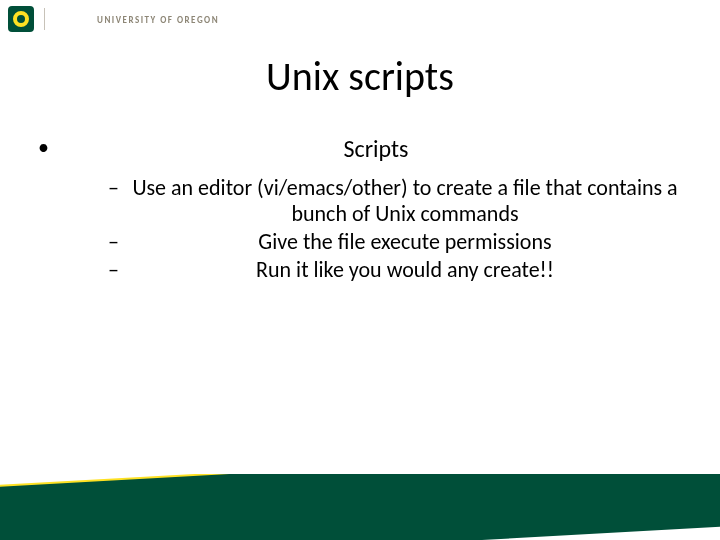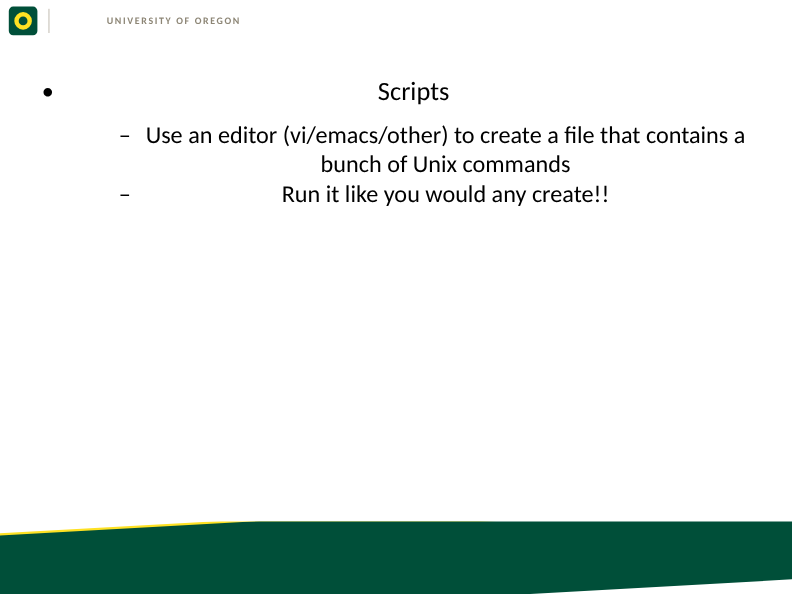--- a/index.html
+++ b/index.html
@@ -131,28 +131,32 @@
 <body>
 
 <div class="slide">
 
   <div class="header">
     <div class="logo-o"></div>
     <div class="divider"></div>
     <div class="univ-text">UNIVERSITY OF OREGON</div>
   </div>
 
+  <div class="title">Unix scripts</div>
 
   <div class="content">
     <div class="bullet1">
       <span>Scripts</span>
     </div>
     <div class="sublist">
       <div class="subitem">
         <span>Use an editor (vi/emacs/other) to create a file that contains a bunch of Unix commands</span>
+      </div>
+      <div class="subitem">
+        <span>Give the file execute permissions</span>
       </div>
       <div class="subitem">
         <span>Run it like you would any create!!</span>
       </div>
     </div>
   </div>
 
   <div class="footer">
     <div class="stripe-yellow"></div>
     <div class="stripe-green"></div>

